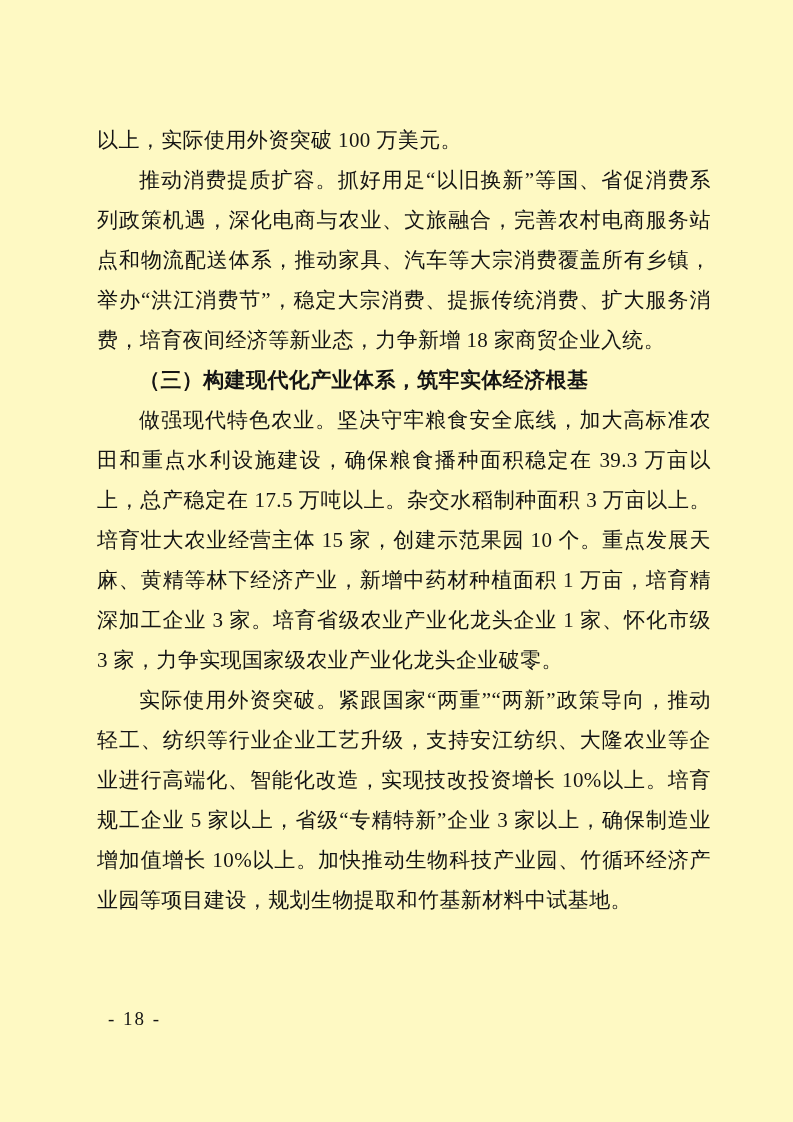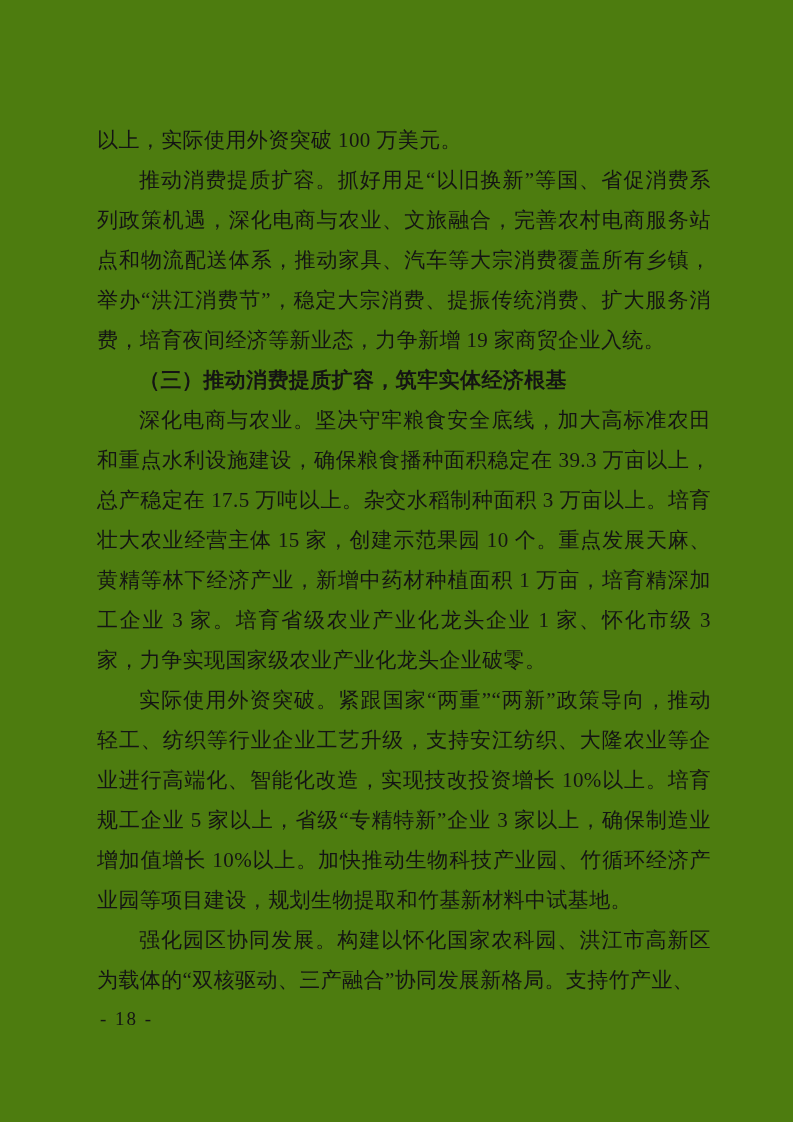--- a/index.html
+++ b/index.html
@@ -11,21 +11,21 @@
     width: 793px;
     height: 1122px;
     position: relative;
     font-family: "Liberation Serif", "DejaVu Serif", serif;
     color: #141414;
     overflow: hidden;
   }
   .page {
     position: absolute;
     inset: 0;
-    background: #4d7c0f;
+    background: #fef9c3;
   }
   .content {
     position: absolute;
     left: 97px;
     top: 120px;
     width: 614px;
   }
   .para {
     margin: 0;
     font-size: 21px;
@@ -38,42 +38,41 @@
     text-indent: 2em;
   }
   .lead {
     font-weight: normal;
   }
   .heading {
     font-weight: bold;
   }
   .footer {
     position: absolute;
-    left: 100px;
+    left: 108px;
     top: 1004px;
     font-size: 19px;
     line-height: 30px;
     letter-spacing: 2px;
     color: #141414;
   }
 </style>
 </head>
 <body>
 
 <div class="page">
   <div class="content">
 
     <p class="para"><span>以上，实际使用外资突破 100 万美元。</span></p>
 
-    <p class="para indent"><span class="lead">推动消费提质扩容。</span><span>抓好用足“以旧换新”等国、省促消费系列政策机遇，深化电商与农业、文旅融合，完善农村电商服务站点和物流配送体系，推动家具、汽车等大宗消费覆盖所有乡镇，举办“洪江消费节”，稳定大宗消费、提振传统消费、扩大服务消费，培育夜间经济等新业态，力争新增 19 家商贸企业入统。</span></p>
+    <p class="para indent"><span class="lead">推动消费提质扩容。</span><span>抓好用足“以旧换新”等国、省促消费系列政策机遇，深化电商与农业、文旅融合，完善农村电商服务站点和物流配送体系，推动家具、汽车等大宗消费覆盖所有乡镇，举办“洪江消费节”，稳定大宗消费、提振传统消费、扩大服务消费，培育夜间经济等新业态，力争新增 18 家商贸企业入统。</span></p>
 
-    <p class="para indent heading">（三）推动消费提质扩容，筑牢实体经济根基</p>
+    <p class="para indent heading">（三）构建现代化产业体系，筑牢实体经济根基</p>
 
-    <p class="para indent"><span class="lead">深化电商与农业。</span><span>坚决守牢粮食安全底线，加大高标准农田和重点水利设施建设，确保粮食播种面积稳定在 39.3 万亩以上，总产稳定在 17.5 万吨以上。杂交水稻制种面积 3 万亩以上。培育壮大农业经营主体 15 家，创建示范果园 10 个。重点发展天麻、黄精等林下经济产业，新增中药材种植面积 1 万亩，培育精深加工企业 3 家。培育省级农业产业化龙头企业 1 家、怀化市级 3 家，力争实现国家级农业产业化龙头企业破零。</span></p>
+    <p class="para indent"><span class="lead">做强现代特色农业。</span><span>坚决守牢粮食安全底线，加大高标准农田和重点水利设施建设，确保粮食播种面积稳定在 39.3 万亩以上，总产稳定在 17.5 万吨以上。杂交水稻制种面积 3 万亩以上。培育壮大农业经营主体 15 家，创建示范果园 10 个。重点发展天麻、黄精等林下经济产业，新增中药材种植面积 1 万亩，培育精深加工企业 3 家。培育省级农业产业化龙头企业 1 家、怀化市级 3 家，力争实现国家级农业产业化龙头企业破零。</span></p>
 
     <p class="para indent"><span class="lead">实际使用外资突破。</span><span>紧跟国家“两重”“两新”政策导向，推动轻工、纺织等行业企业工艺升级，支持安江纺织、大隆农业等企业进行高端化、智能化改造，实现技改投资增长 10%以上。培育规工企业 5 家以上，省级“专精特新”企业 3 家以上，确保制造业增加值增长 10%以上。加快推动生物科技产业园、竹循环经济产业园等项目建设，规划生物提取和竹基新材料中试基地。</span></p>
 
-    <p class="para indent"><span class="lead">强化园区协同发展。</span><span>构建以怀化国家农科园、洪江市高新区为载体的“双核驱动、三产融合”协同发展新格局。支持竹产业、</span></p>
 
   </div>
 
   <div class="footer">- 18 -</div>
 </div>
 
 </body></html>

